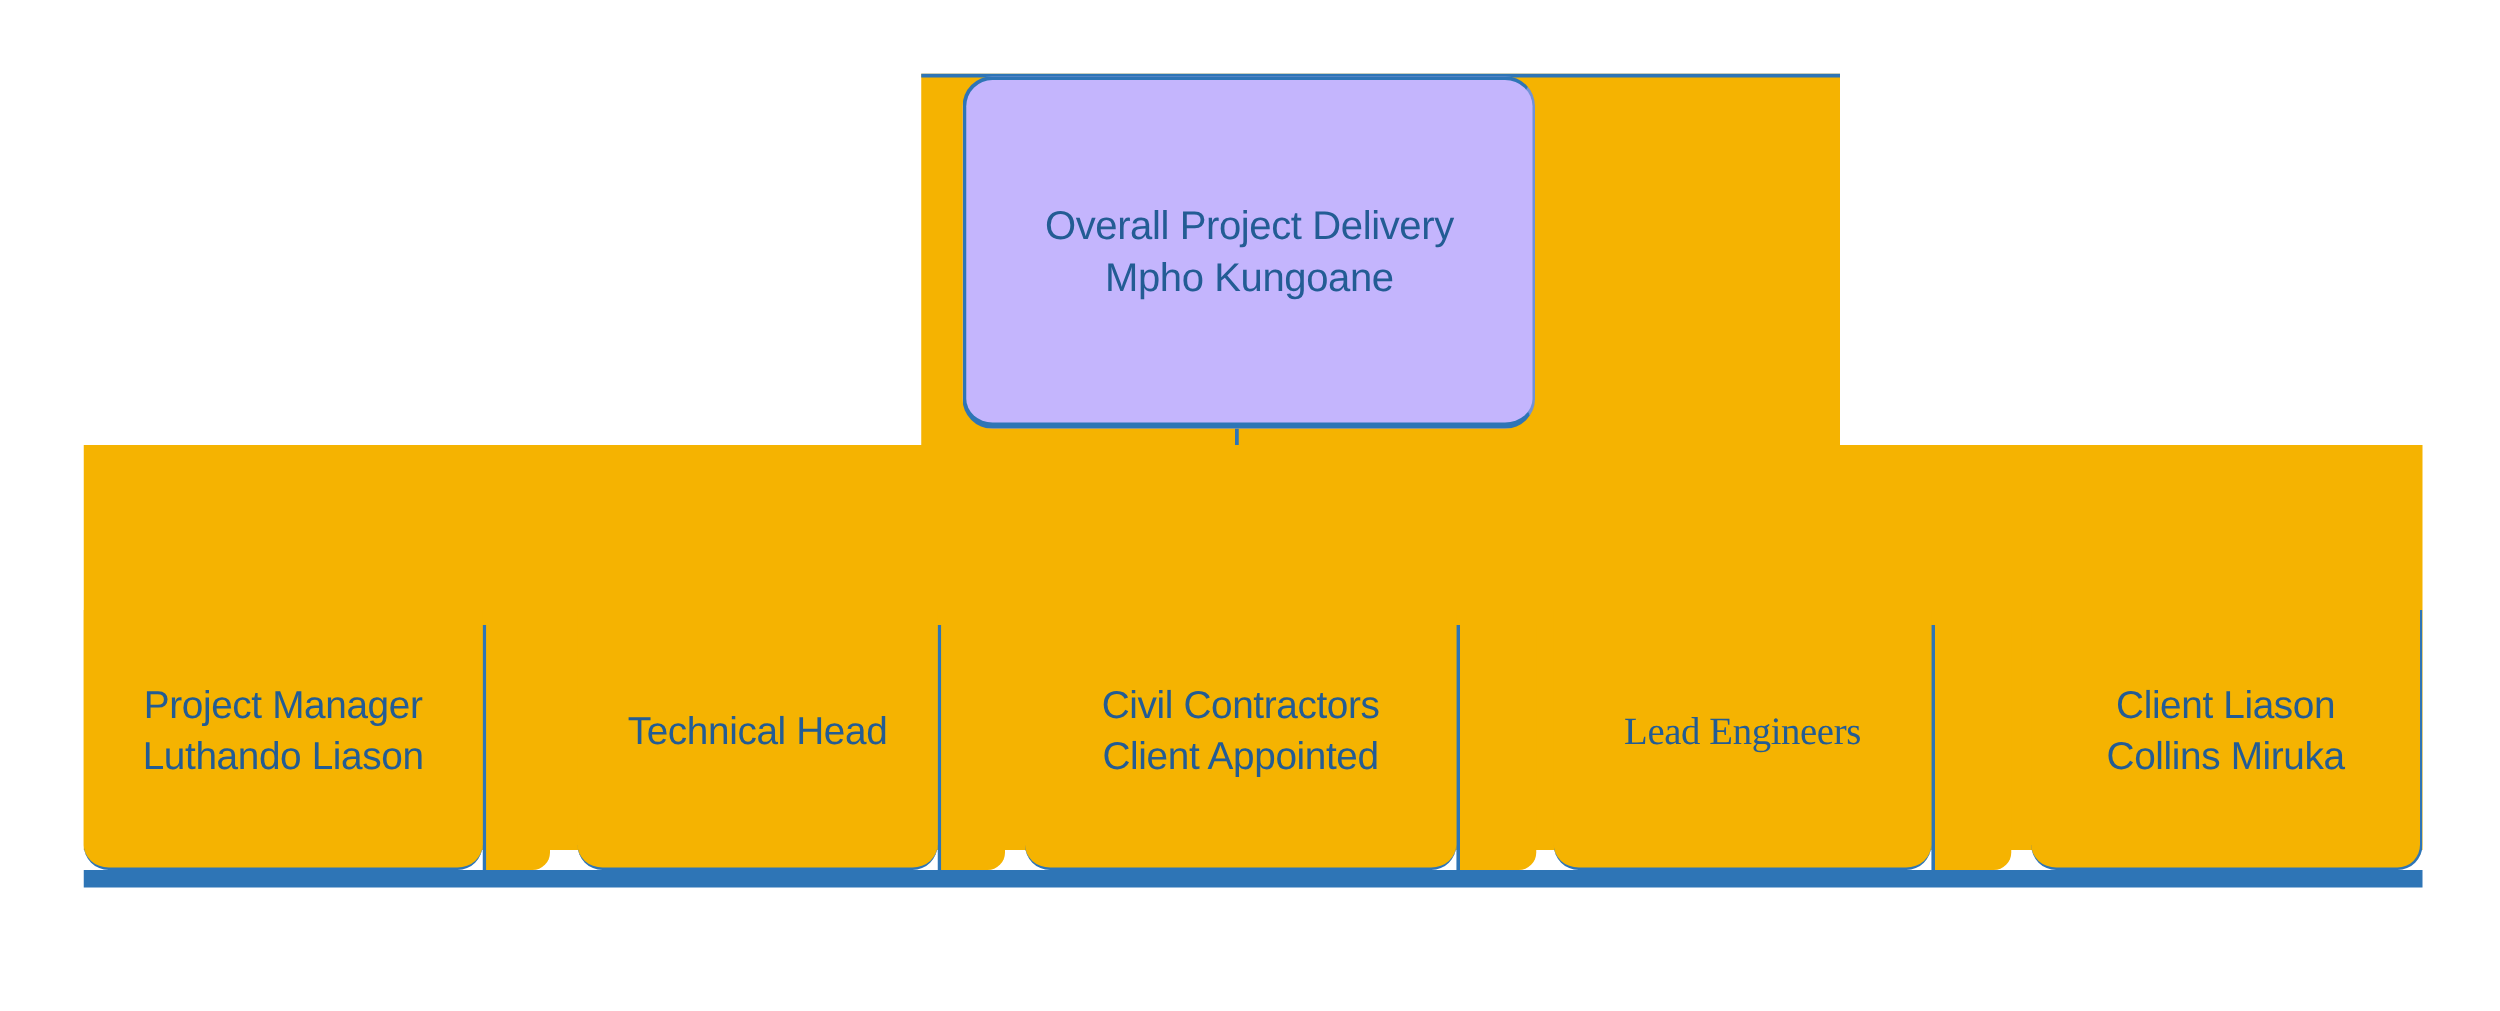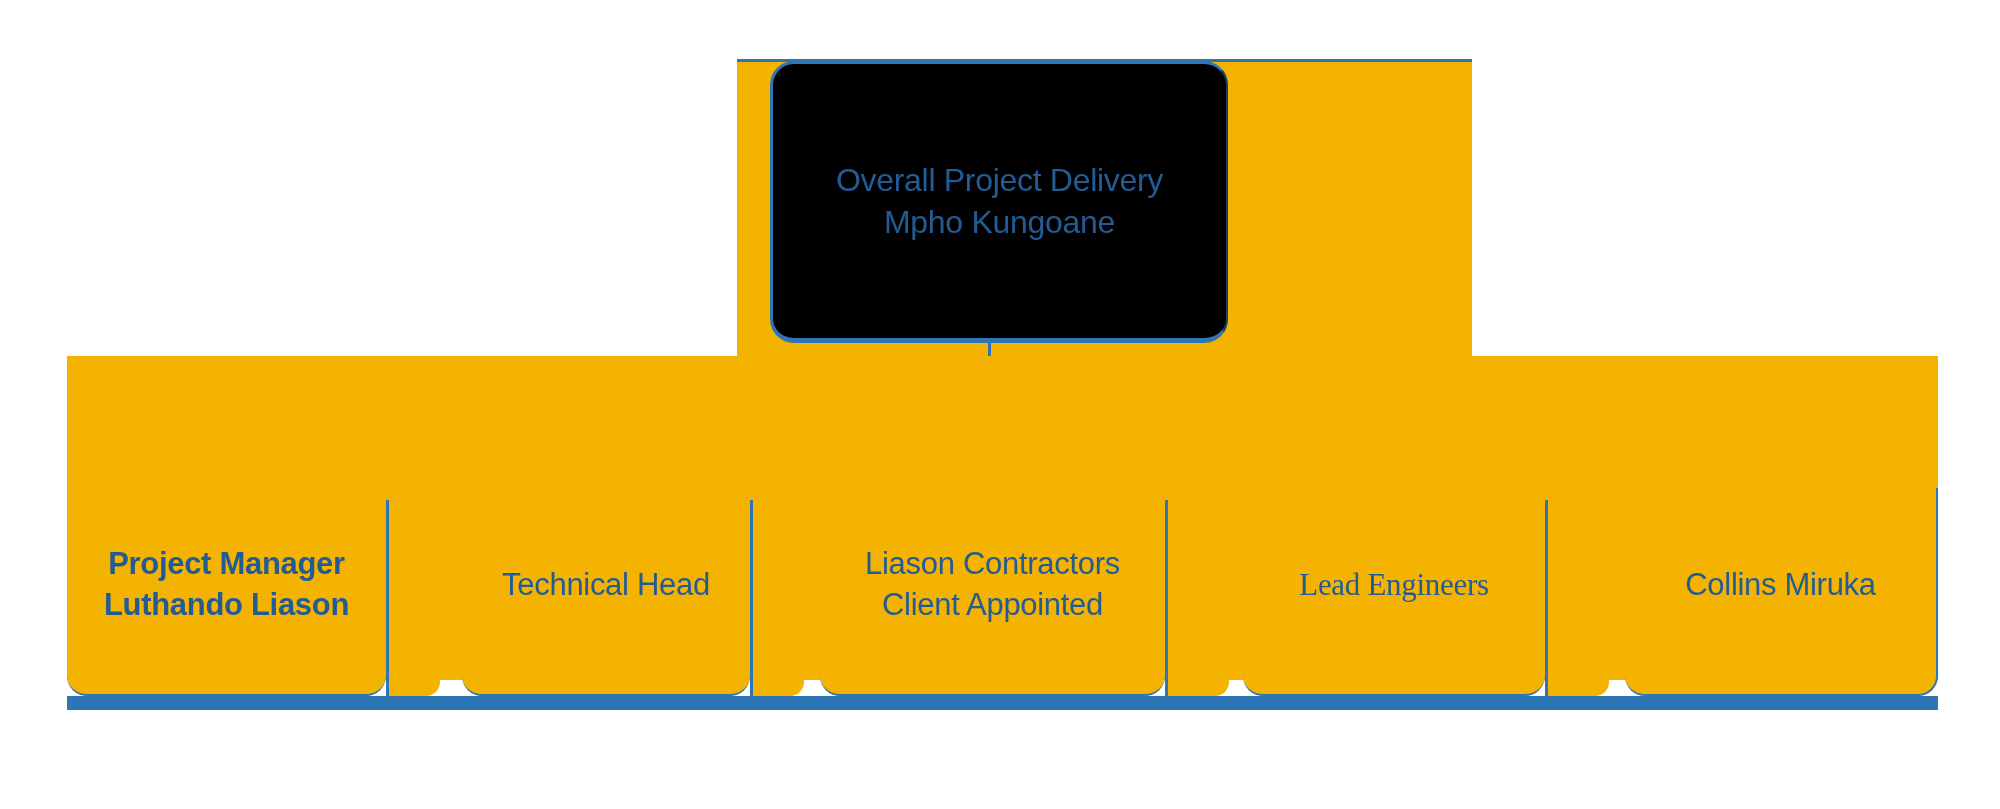--- a/index.html
+++ b/index.html
@@ -6,21 +6,21 @@
   .stage{
     position:relative;width:2000px;height:809px;background:#ffffff;overflow:hidden;
     font-family:"Liberation Sans", sans-serif;
   }
   .abs{position:absolute;}
   
   .top-band{left:737px;top:59px;width:735px;height:297px;background:#F5B301;}
   .top-edge-line{left:737px;top:59px;width:735px;height:3px;background:#2E75B6;}
   .root-box{
     left:770px;top:61px;width:458px;height:282px;box-sizing:border-box;
-    background:#000000;
+    background:#c4b5fd;
     border-style:solid;border-color:#2E75B6;
     border-width:3px 2px 5px 3px;
     border-right-color:rgba(46,117,182,0.55);
     border-radius:24px;
     display:flex;align-items:center;justify-content:center;text-align:center;
   }
   
   .center-drop{left:988px;top:343px;width:3px;height:133px;background:#2E75B6;}
   .h-line{left:226px;top:418px;width:1556px;height:3px;background:#2E75B6;}
   .drop{top:418px;width:3.5px;height:58px;background:#2E74B5;}
@@ -28,21 +28,21 @@
   
   .band{left:67px;top:356px;width:1871px;height:324px;background:#F5B301;}
   .bottom-bar{left:67px;top:696px;width:1871px;height:14px;background:#2E75B6;}
   .child-box{
     top:488px;height:208px;box-sizing:border-box;background:#F5B301;
     border:0 solid #2E75B6;border-bottom-width:2.5px;
     border-radius:0 0 20px 20px;
     display:flex;flex-direction:column;align-items:center;justify-content:center;
     text-align:center;padding:0 8px 14px 8px;
   }
-  .box-1{left:67px;width:319px;font-weight:bold;}
+  .box-1{left:67px;width:319px;}
   .box-2{left:462px;width:288px;text-align:center;}
   .box-3{left:820px;width:345px;}
   .box-4{left:1243px;width:302px;font-family:Liberation Serif, serif;}
   .box-5{left:1625px;width:313px;border-right-width:2.5px;}
   .gap-tab{
     top:500px;height:196px;box-sizing:border-box;background:#F5B301;
     border-left:3px solid #2E75B6;border-radius:0 0 14px 0;
   }
   .tab-1{left:386px;width:54px;}
   .tab-2{left:750px;width:54px;}
@@ -89,32 +89,33 @@
   </div>
 
   <div class="abs child-box box-2">
     <div class="node-text">
       <div>Technical Head</div>
     </div>
   </div>
 
   <div class="abs child-box box-3">
     <div class="node-text">
-      <div>Liason Contractors</div>
+      <div>Civil Contractors</div>
       <div>Client Appointed</div>
     </div>
   </div>
 
   <div class="abs child-box box-4">
     <div class="node-text">
       <div>Lead Engineers</div>
     </div>
   </div>
 
   <div class="abs child-box box-5">
     <div class="node-text">
+      <div>Client Liason</div>
       <div>Collins Miruka</div>
     </div>
   </div>
 
   <div class="abs bottom-bar"></div>
 
 </div>
 
 </body></html>

